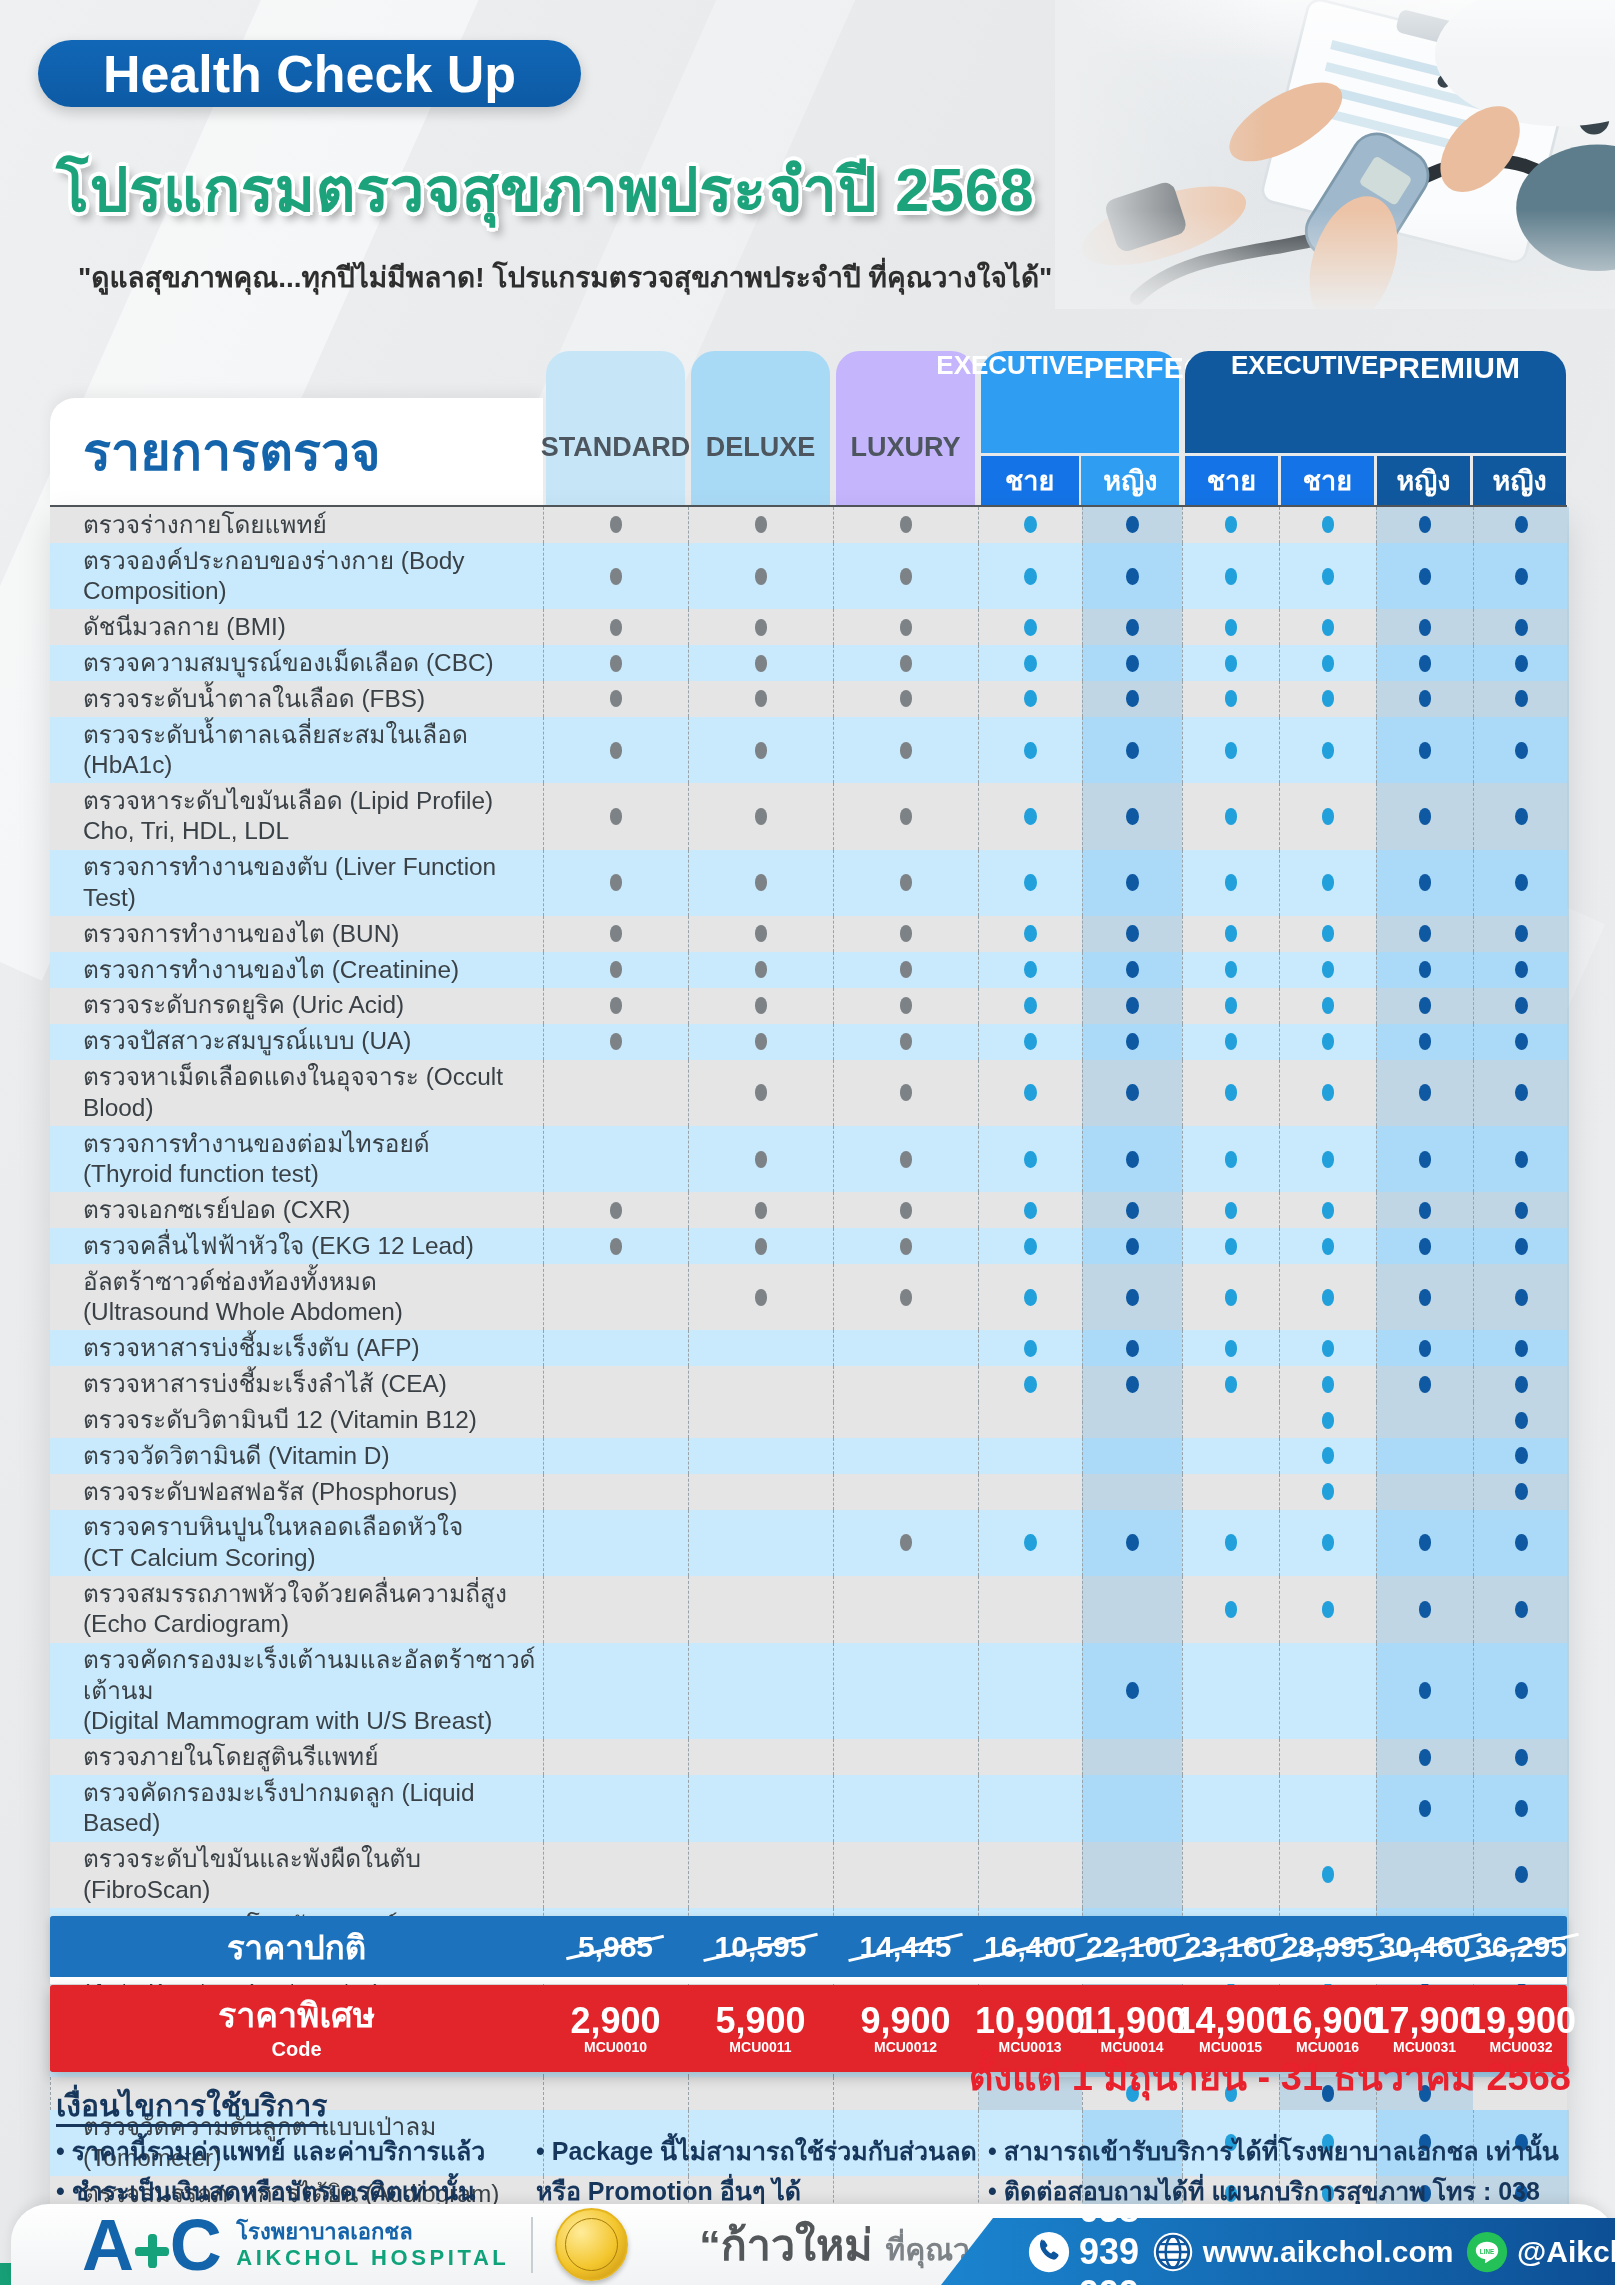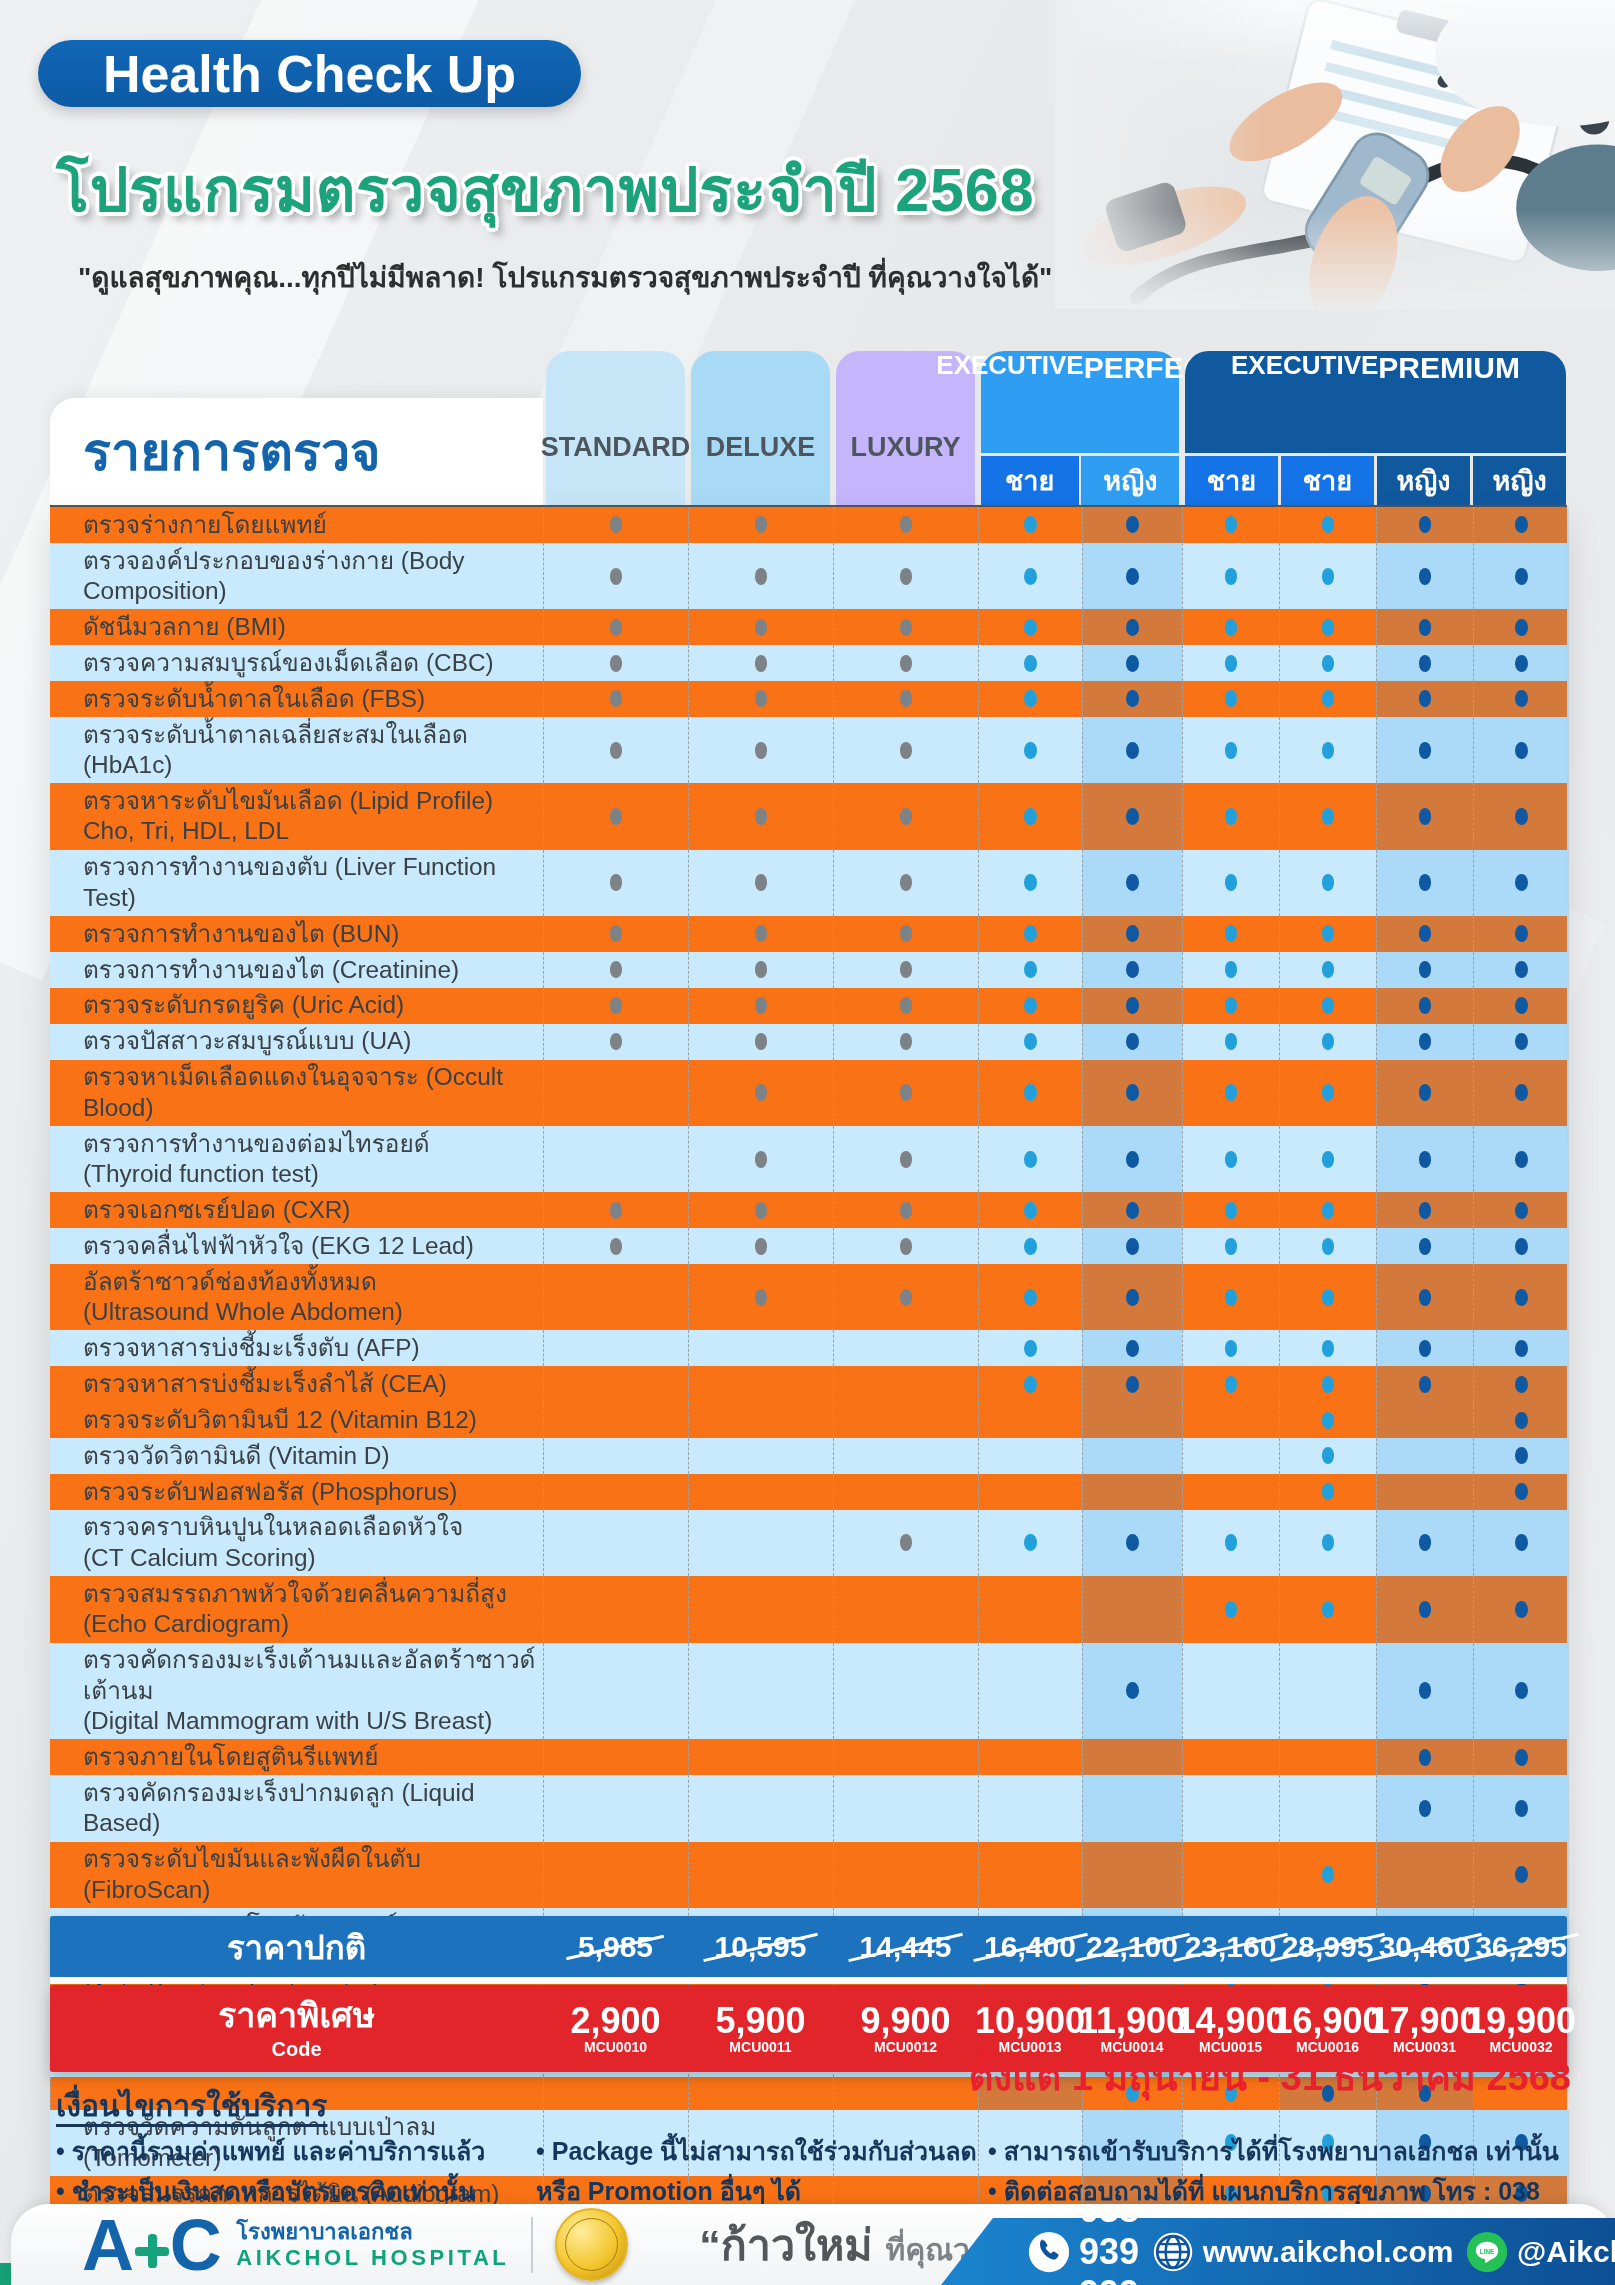--- a/index.html
+++ b/index.html
@@ -56,21 +56,21 @@
   .g1 .group-top{background:#2f9ef2;}
   .g2 .group-top{background:#11599f;}
   .group-top .l1{font-size:26px;font-weight:700;}
   .group-top .l2{font-size:30px;font-weight:800;}
   .group-sub{height:49px;display:grid;gap:2.7px;margin-top:2.7px;}
   .g1 .group-sub{grid-template-columns:1fr 1fr;}
   .g2 .group-sub{grid-template-columns:1fr 1fr 1fr 1fr;}
   .sub-cell{color:#fff;font-weight:700;font-size:27px;display:flex;align-items:center;justify-content:center;}
 
   
-  .tbody{position:absolute;left:50px;top:505px;width:1517px;background:#f97316;
+  .tbody{position:absolute;left:50px;top:505px;width:1517px;background:#e5e5e5;
     border-top:2.7px solid #4e5458;box-shadow:0 14.5px 33px rgba(0,0,0,.12);}
   .trow{display:grid;grid-template-columns:var(--cols);min-height:33px;}
   .trow.dbl{min-height:65px;}
   .trow.stripe{background:#c9eafc;}
   .td-name{font-size:24.4px;color:#3a4146;display:flex;flex-direction:column;justify-content:center;
     padding:2.7px 7.2px 2.7px 33px;white-space:pre-line;line-height:1.25;}
   .td{position:relative;border-left:1.8px dashed #98a2a9;display:flex;align-items:center;justify-content:center;}
   .td.tint{background:rgba(32,152,226,.18);}
   .dot{width:12.7px;height:17px;border-radius:50%;}
   .dot.g{background:#7d8286;}

